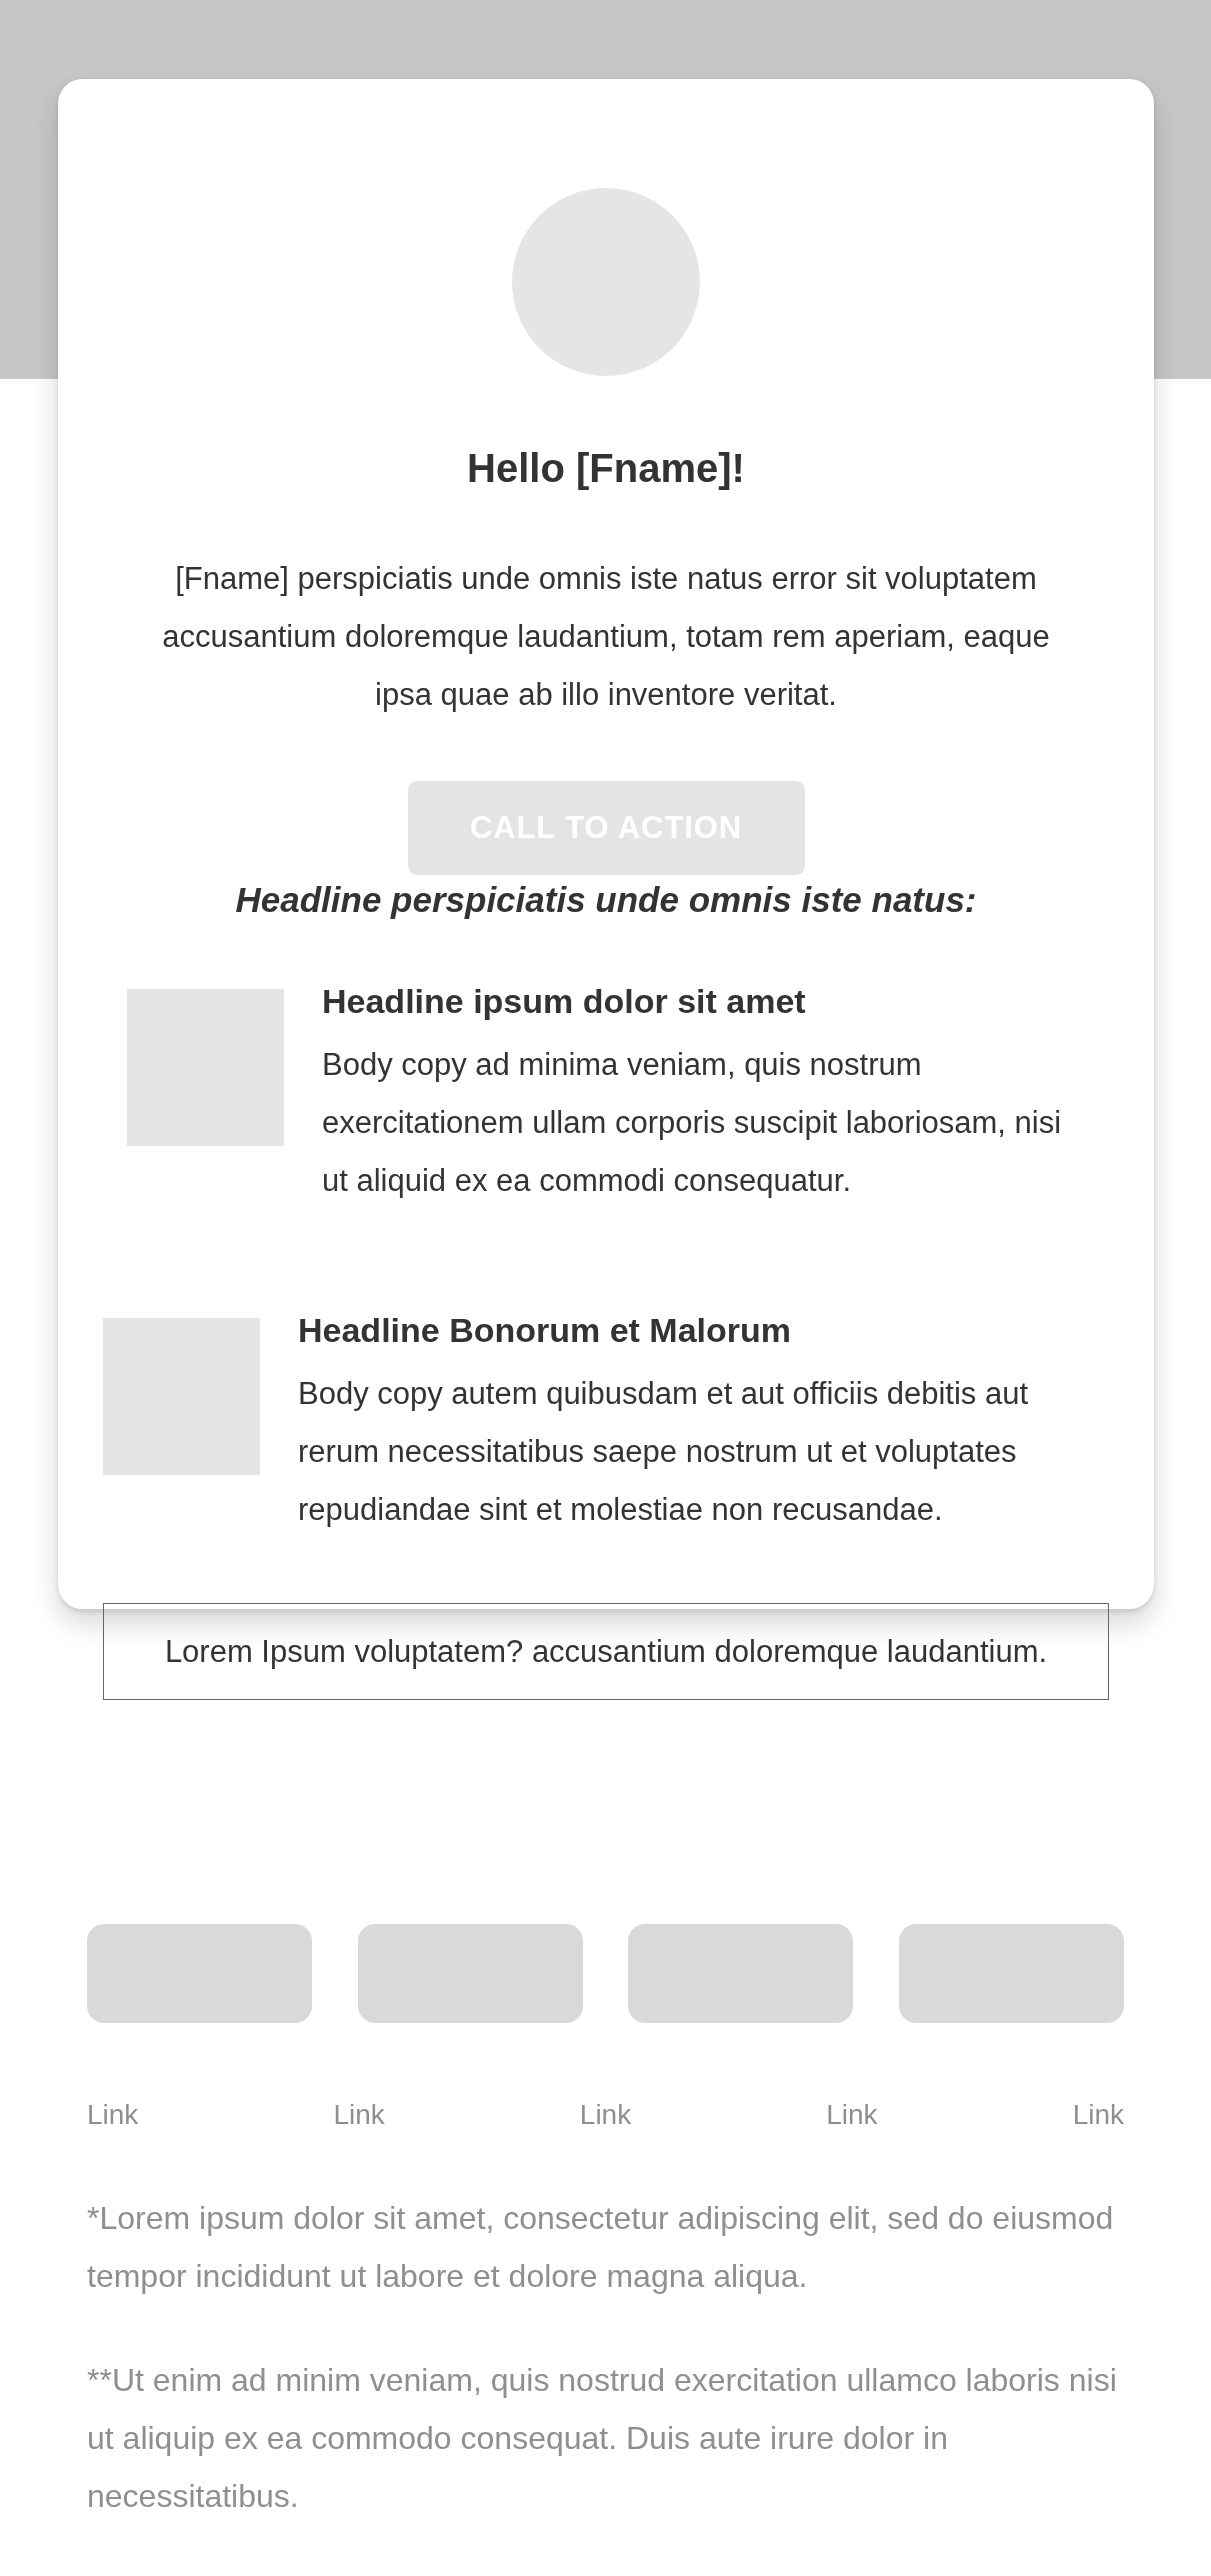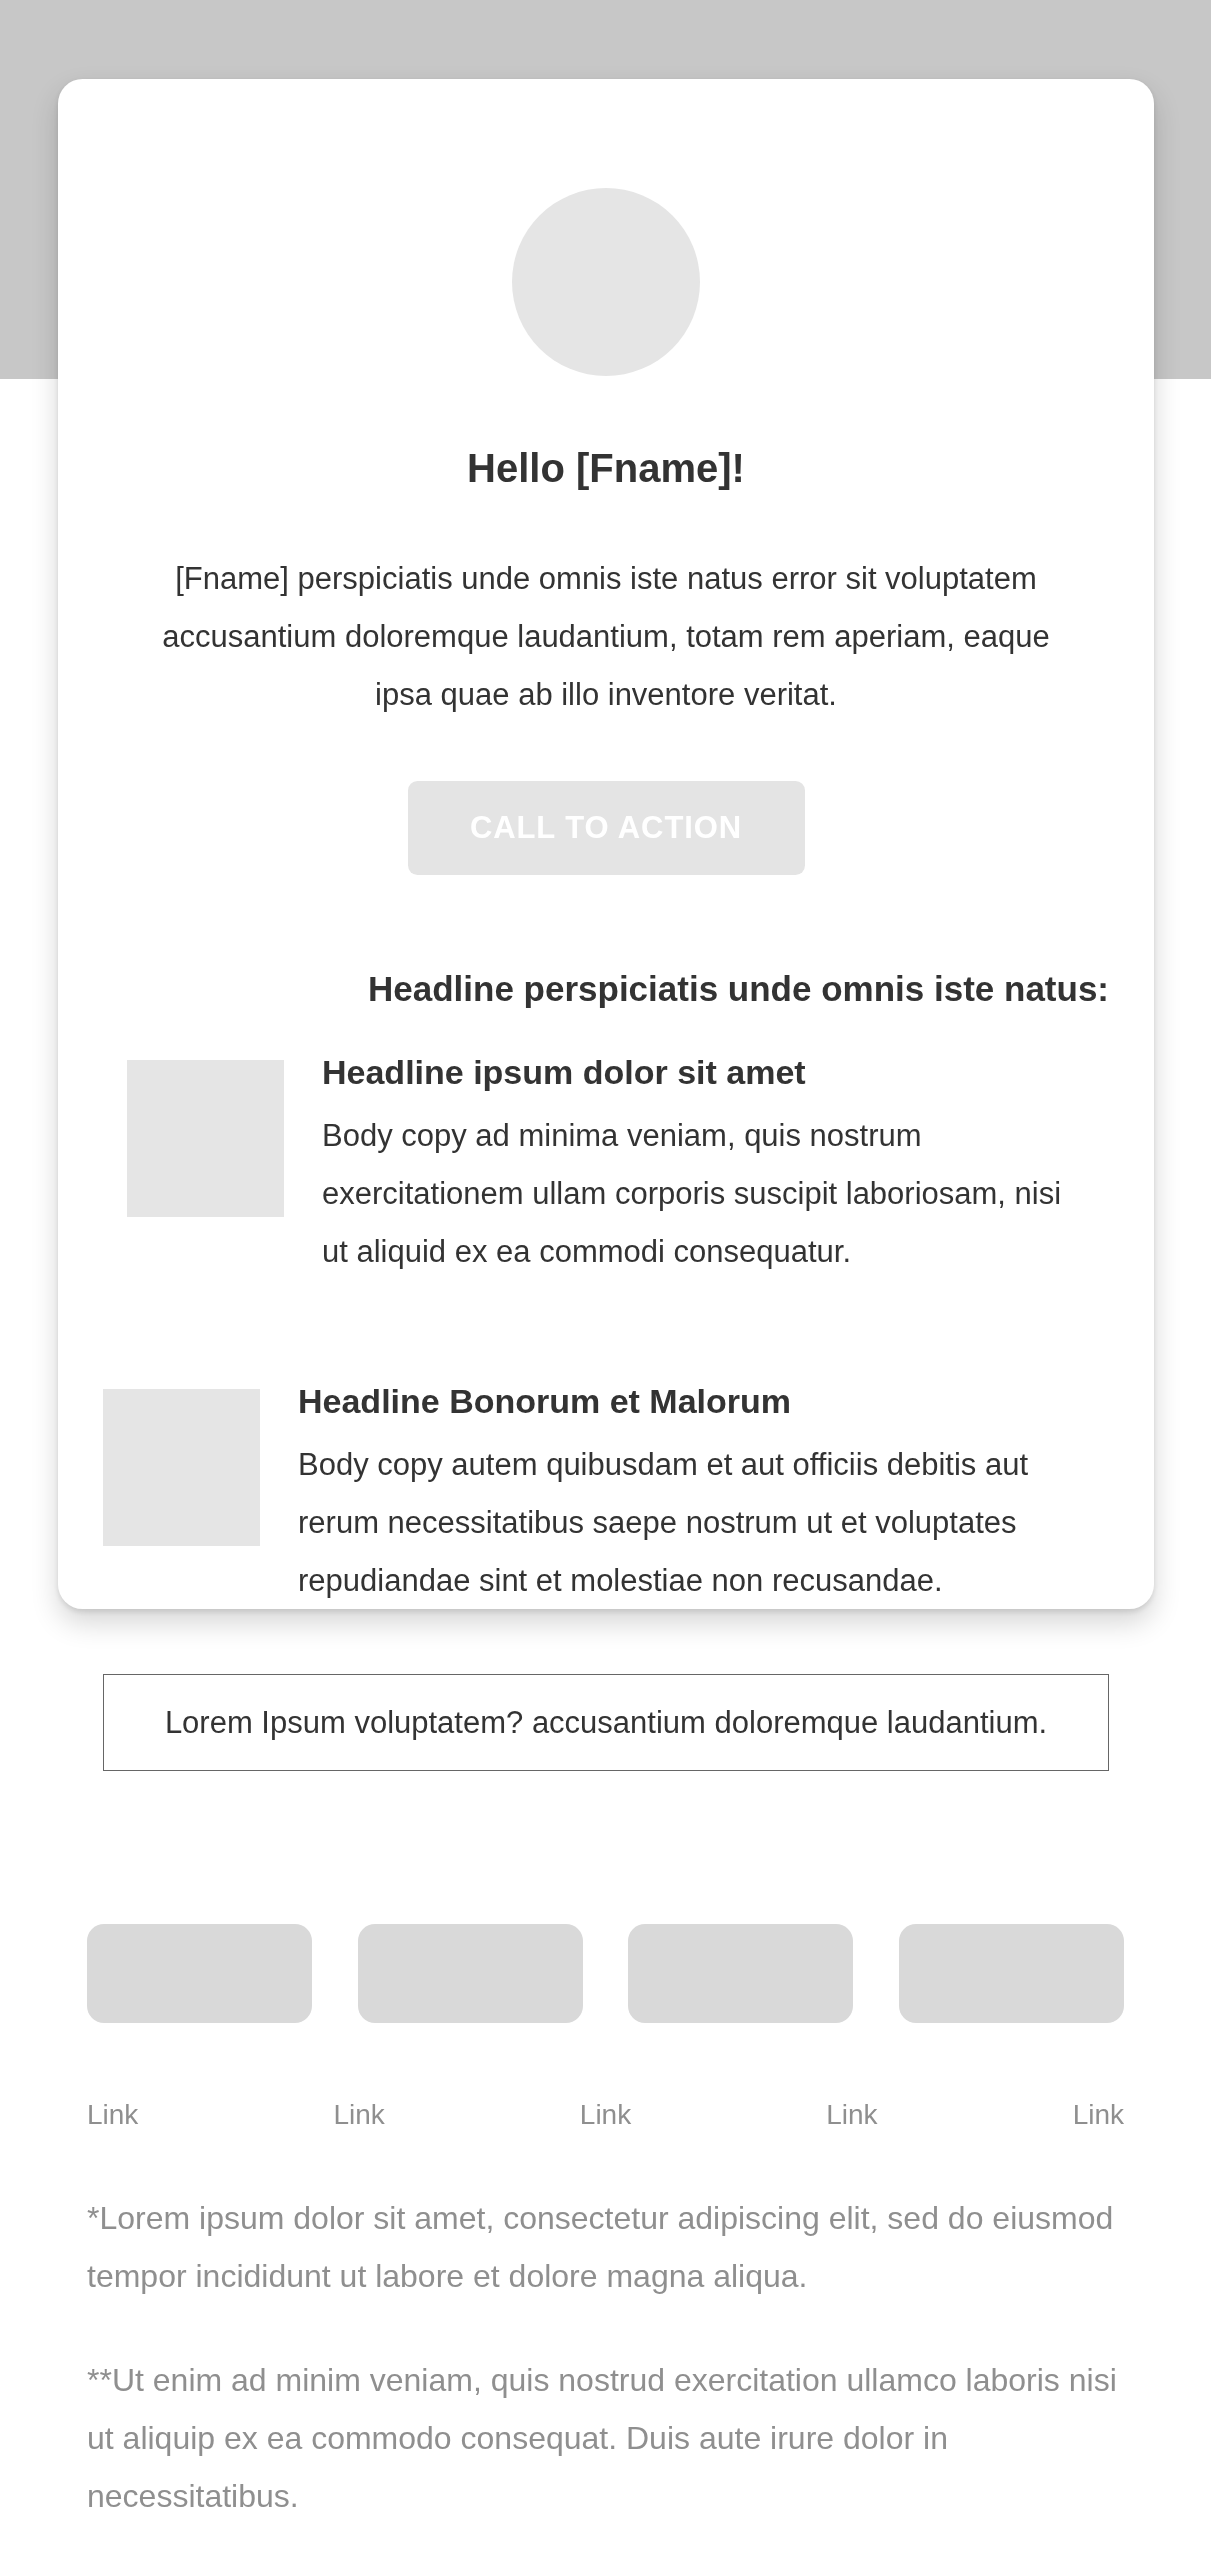--- a/index.html
+++ b/index.html
@@ -62,32 +62,32 @@
     border: none;
     border-radius: 9.5px;
     font-family: inherit;
     font-size: 31px;
     font-weight: bold;
     letter-spacing: 0.9px;
     color: #ffffff;
     cursor: pointer;
   }
   .section-heading {
-    margin-top: 89px;
     font-size: 35px;
     line-height: 49px;
     font-weight: bold;
     color: #333333;
-    text-align: right;
+    text-align: center;
+    font-style: italic;
   }
   .feature-item {
     display: flex;
     align-items: flex-start;
   }
-  .feature-item.first { margin-top: 37px; padding-left: 24px; }
+  .feature-item.first { margin-top: 55px; padding-left: 24px; }
   .feature-item.second { margin-top: 98px; }
   .thumb {
     flex: 0 0 auto;
     width: 157px; height: 157px;
     margin-top: 9.5px;
     background: #e5e5e5;
   }
   .feature-text { margin-left: 38px; flex: 1 1 auto; }
   .feature-headline {
     font-size: 34px;

